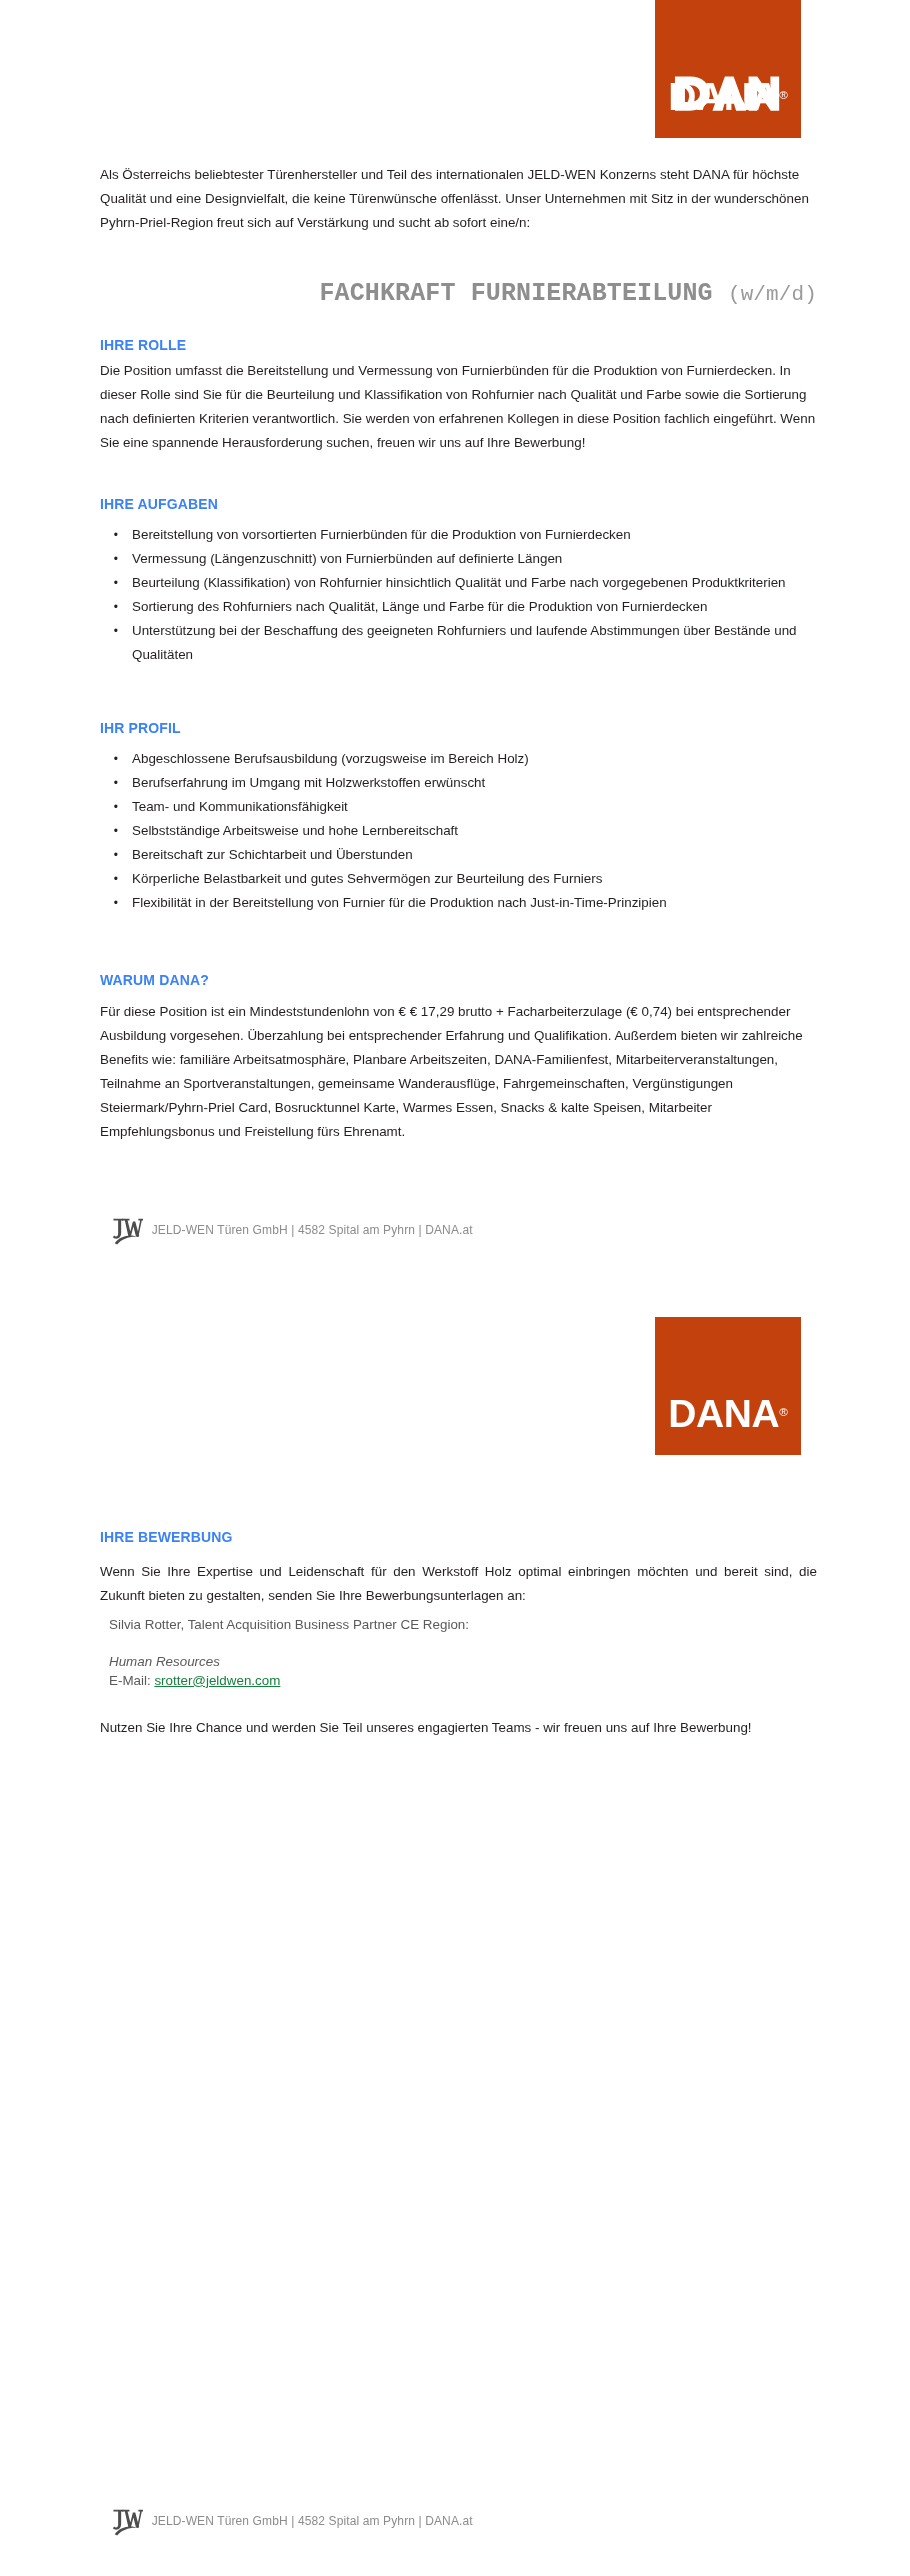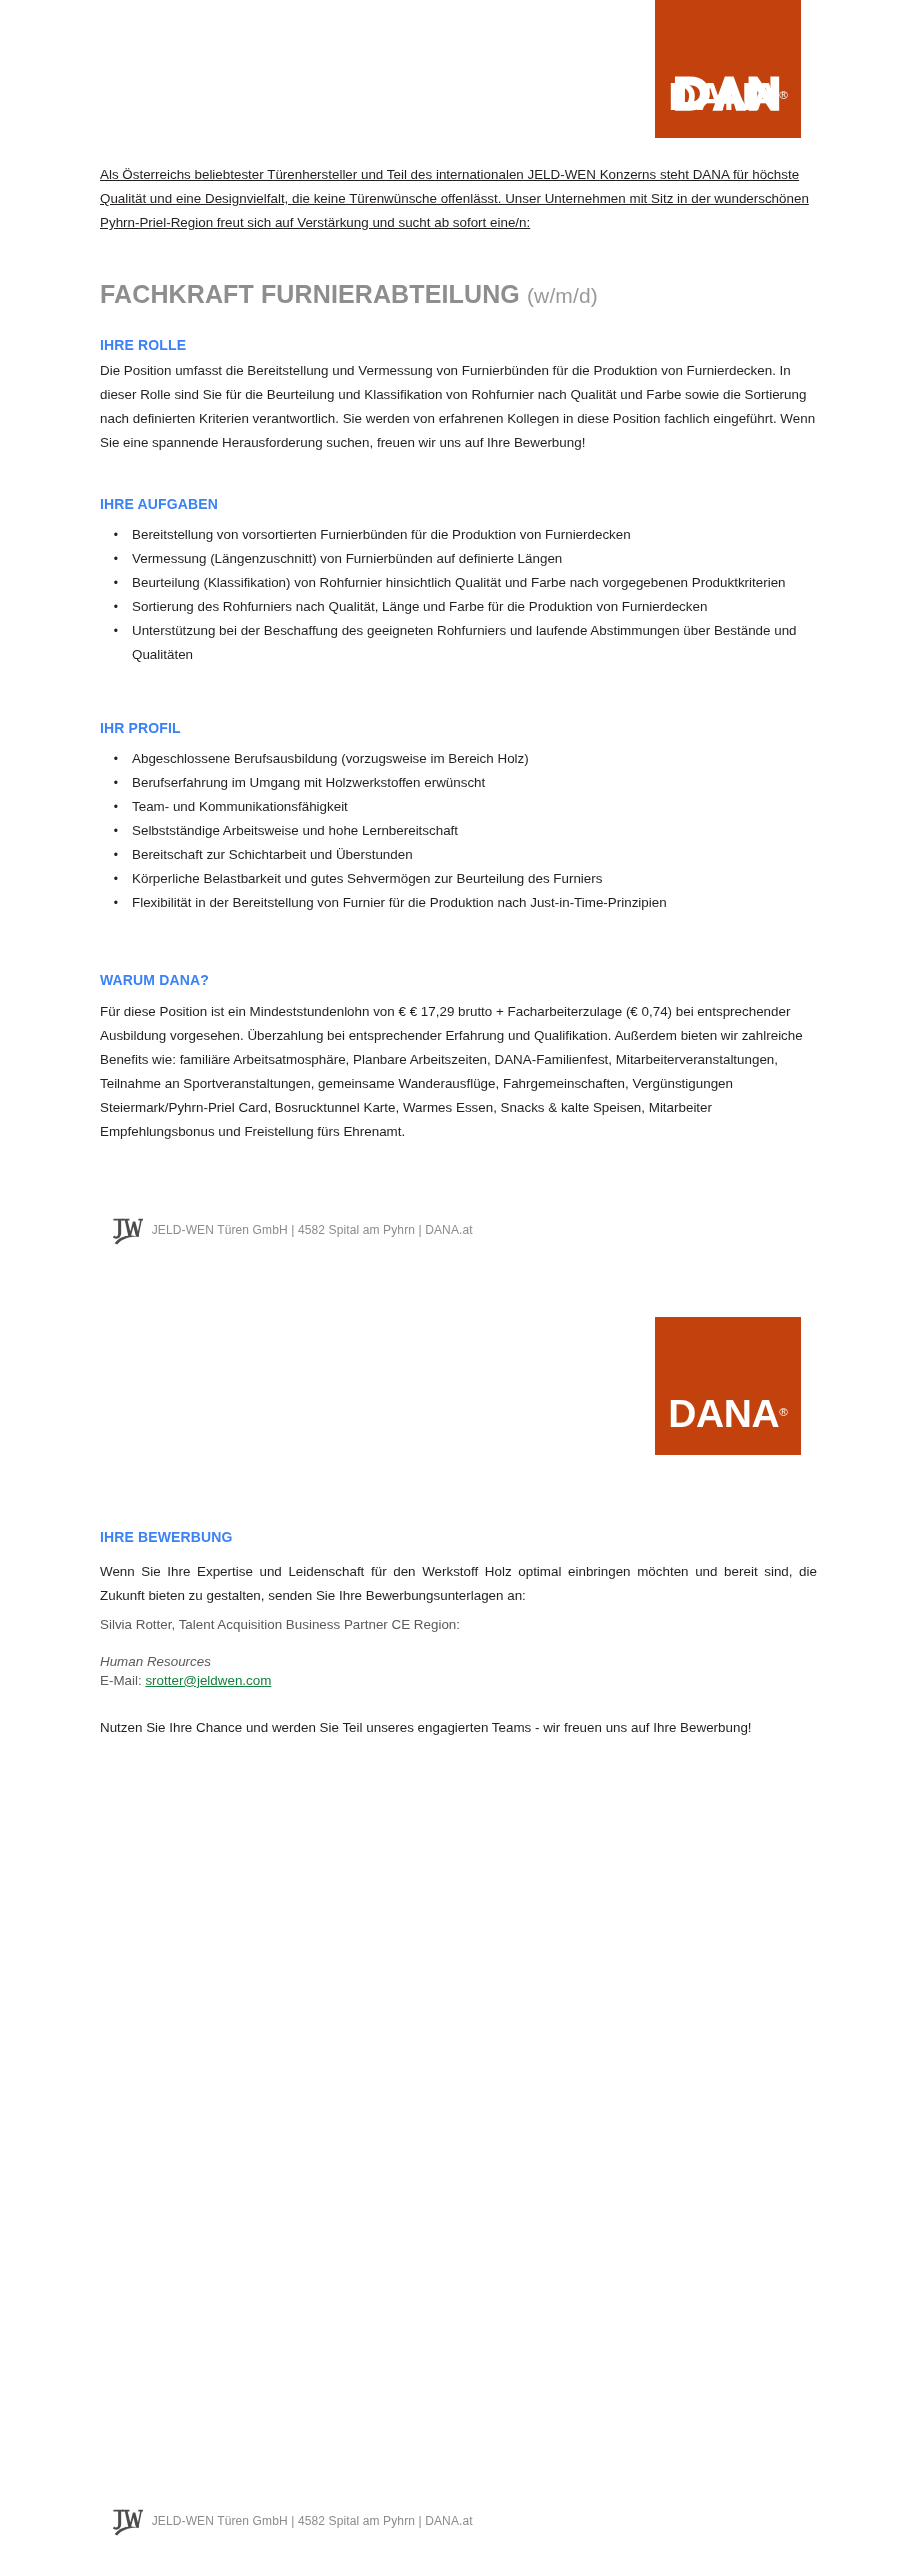--- a/index.html
+++ b/index.html
@@ -73,30 +73,30 @@
   p, li {
     font-size:13.4px;
     line-height:24px;
     color:#231f20;
     font-family:"Liberation Sans", sans-serif;
     font-weight:400;
   }
 
   p.intro {
     text-align:left;
-    text-decoration:underline;
   }
 
   h1.job-title {
     font-size:25px;
     font-weight:700;
     color:#8e8e8e;
     letter-spacing:0.005em;
     line-height:1.2;
-    font-family:Liberation Sans, sans-serif;
+    font-family:Liberation Mono, monospace;
+    text-align:right;
   }
   h1.job-title .suffix {
     font-weight:400;
     font-size:21px;
     color:#9a9a9a;
   }
 
   h2.section-head {
     font-size:14px;
     font-weight:700;
@@ -121,21 +121,21 @@
     position:absolute;
     left:13.7px;
     top:0;
     font-size:12px;
     line-height:24px;
     color:#231f20;
   }
 
   p.justify { text-align:justify; }
 
-  p.muted { color:#5a5a5a; }
+  p.muted { color:#5a5a5a;margin-left:9px; }
 
   a.mail-link {
     color:#15803d;
     text-decoration:underline;
   }
 
   
   .footer {
     position:absolute;
     left:111px;

